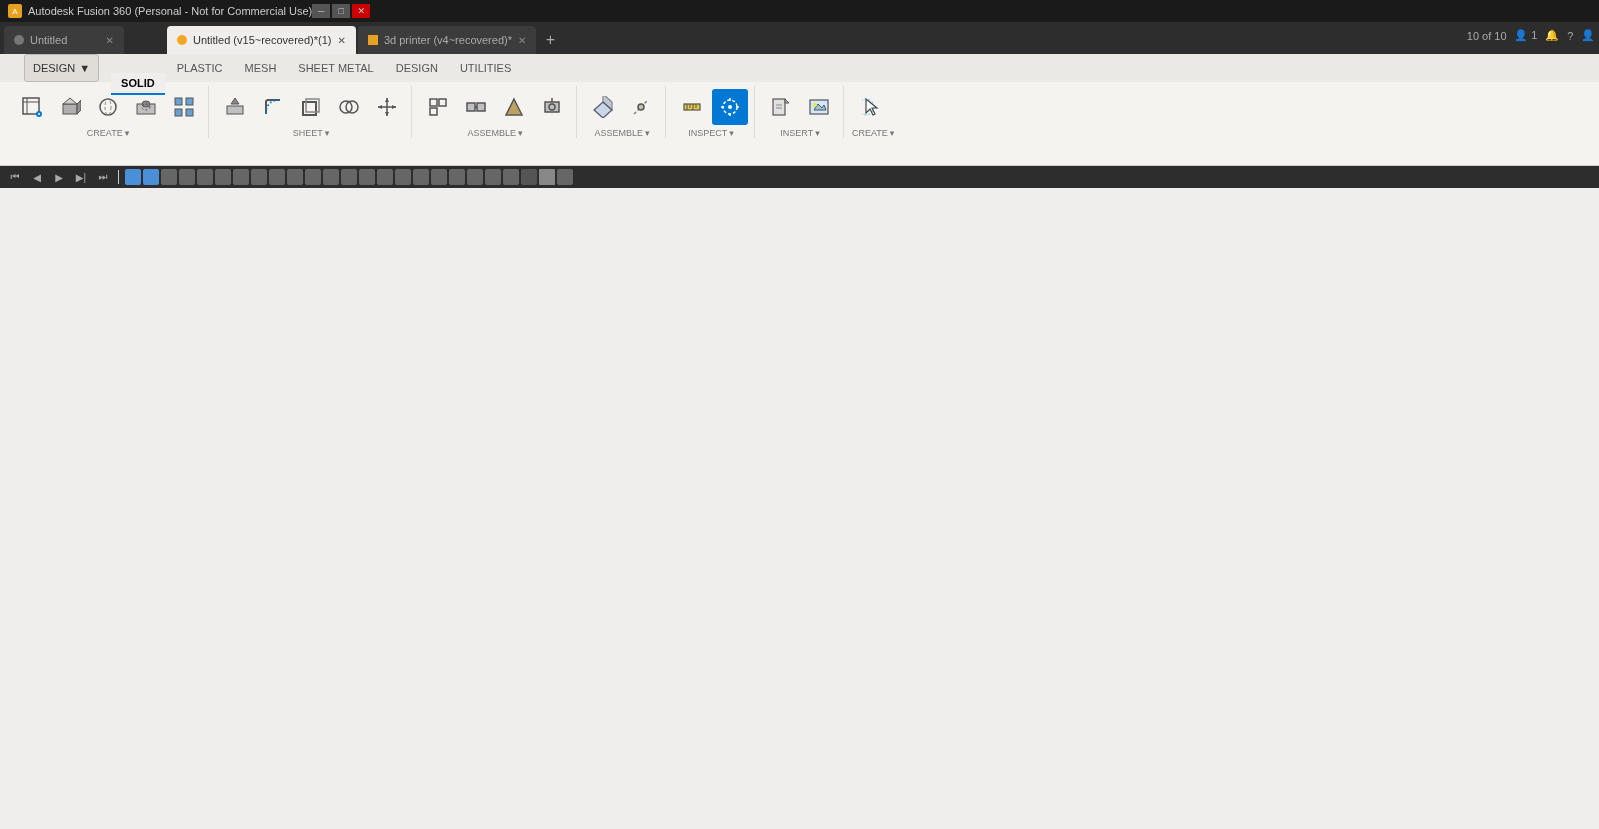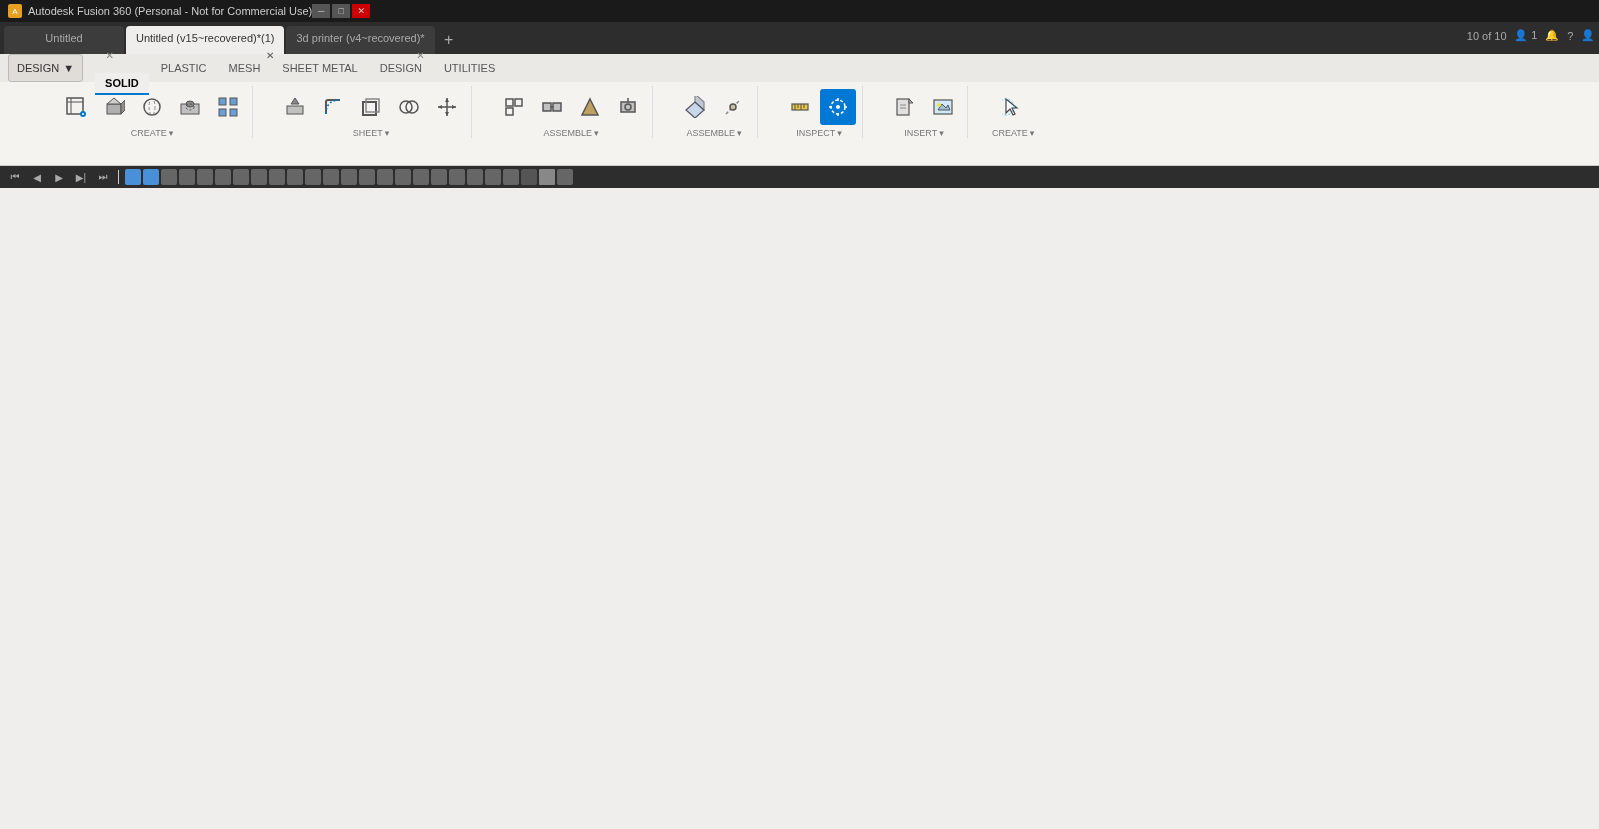--- a/index.html
+++ b/index.html
@@ -60,25 +60,25 @@
       background: #3c3c3c;
       border-radius: 4px 4px 0 0;
       display: flex;
       align-items: center;
       padding: 0 10px;
       gap: 6px;
       cursor: pointer;
       color: #aaa;
       font-size: 11px;
       min-width: 120px;
-      flex-direction: column;
     }
     .tab.active {
       background: #f0eeec;
       color: #333;
+      margin-left: 41px;
     }
     .tab .tab-icon {
       width: 10px; height: 10px;
       border-radius: 50%;
     }
     .tab .tab-close {
       margin-left: auto;
       color: #888;
       font-size: 10px;
       cursor: pointer;
@@ -107,21 +107,21 @@
     #toolbar-area {
       height: 112px;
       background: #f5f3f0;
       border-bottom: 1px solid #ccc;
     }
     #design-tabs {
       height: 28px;
       background: #ebe9e6;
       display: flex;
       align-items: center;
-      padding: 0 4px 0 8px;
+      padding: 0 4px 0 24px;
       gap: 2px;
     }
     .ribbon-tab {
       height: 22px;
       padding: 0 10px;
       border: none;
       background: transparent;
       font-size: 11px;
       cursor: pointer;
       color: #555;
@@ -132,22 +132,21 @@
       color: #000;
       font-weight: bold;
       margin-top: 32px;
     }
 
     #ribbon-tools {
       height: 60px;
       display: flex;
       align-items: stretch;
       padding: 4px 8px;
-      gap: 18px;
-      margin-left: 44px;
+      gap: 2px;
     }
     .tool-group {
       display: flex;
       flex-direction: column;
       align-items: center;
       position: relative;
       border-right: 1px solid #ddd;
       padding: 0 6px;
     }
     .tool-group:last-child { border-right: none; }

